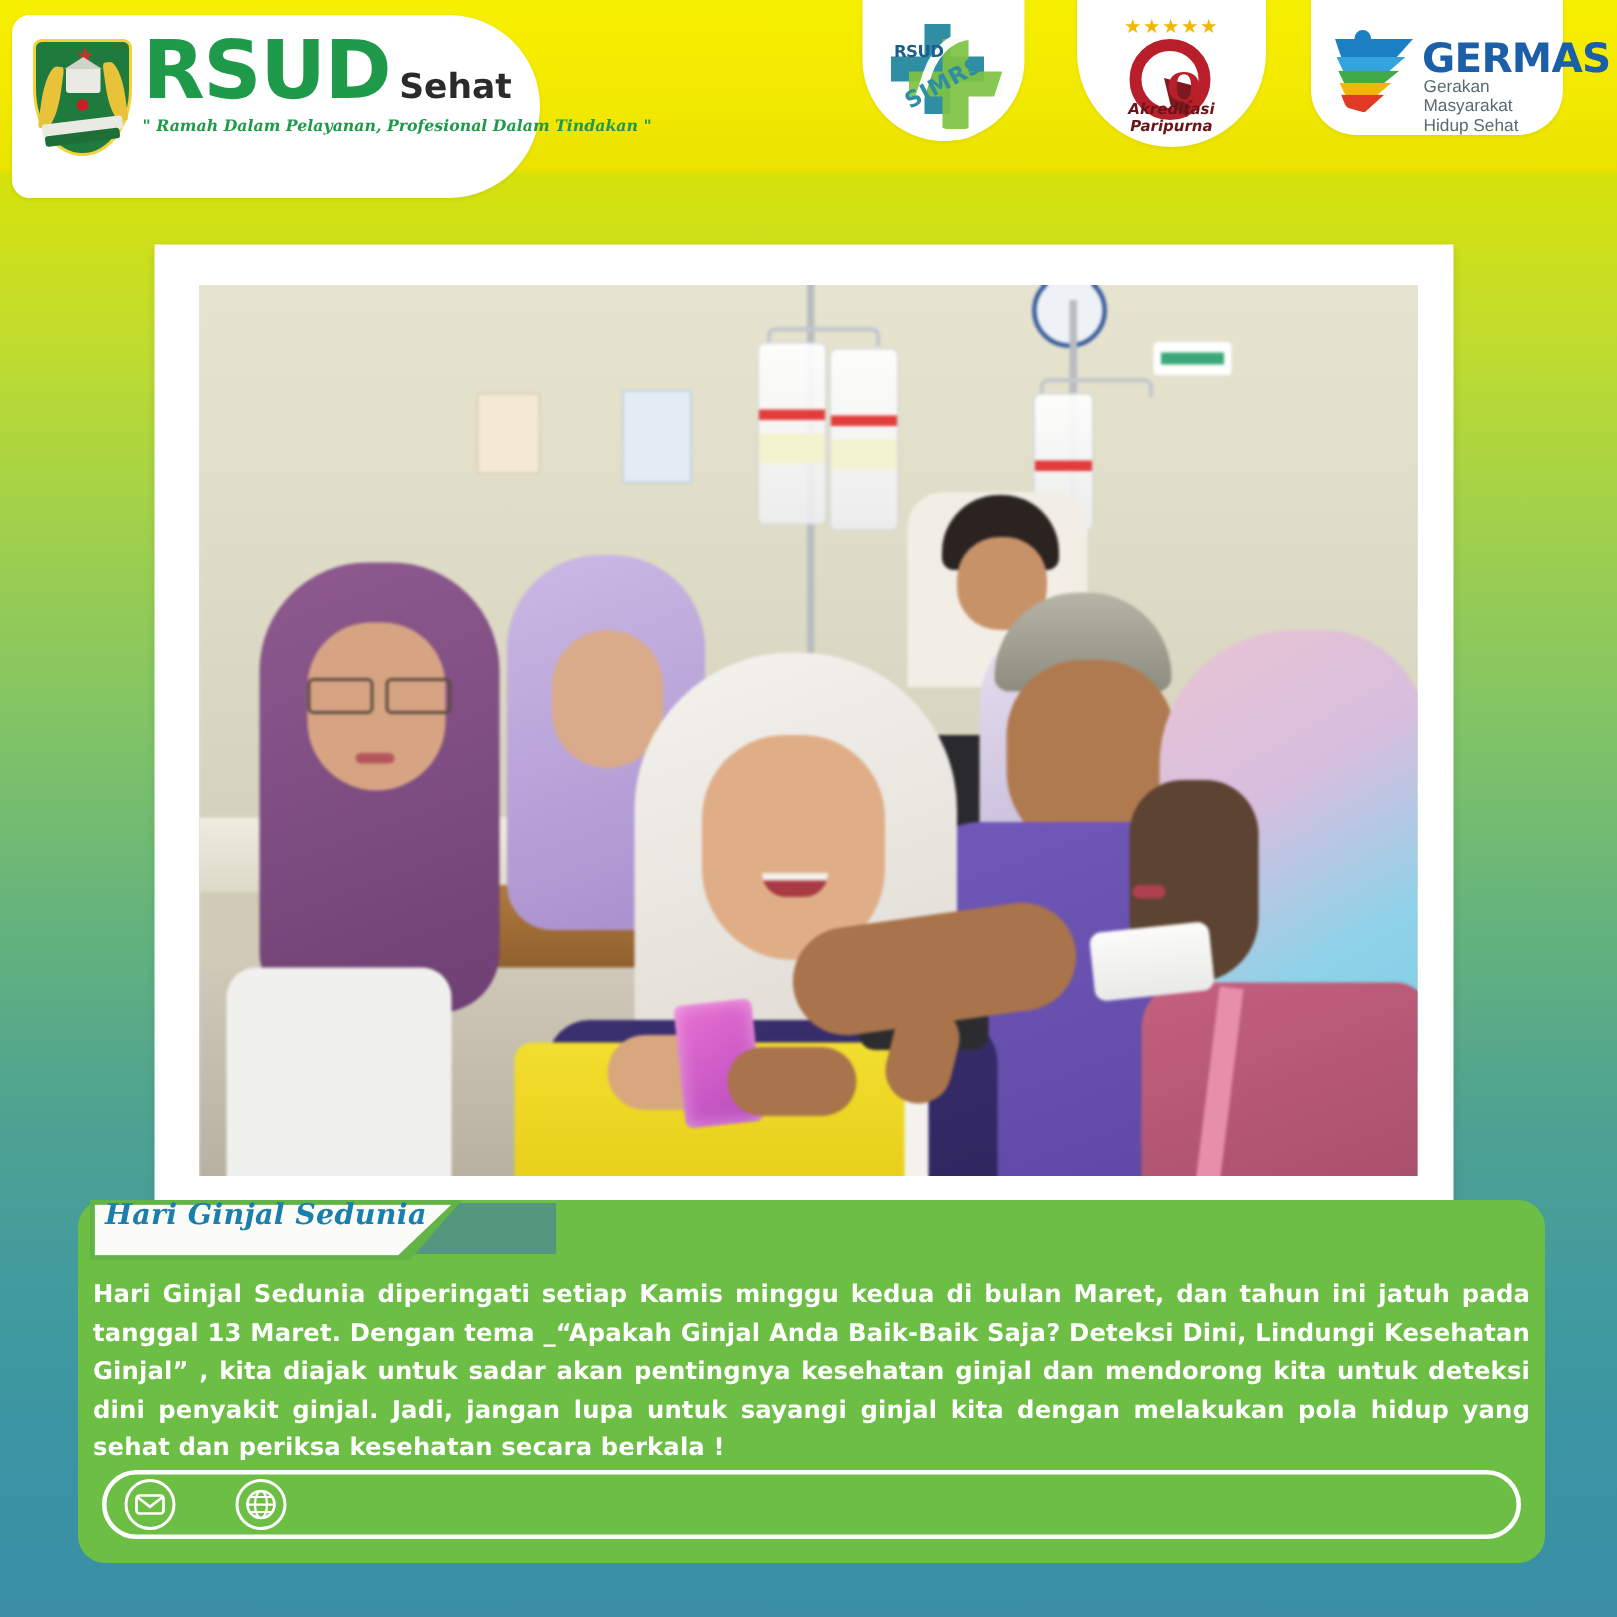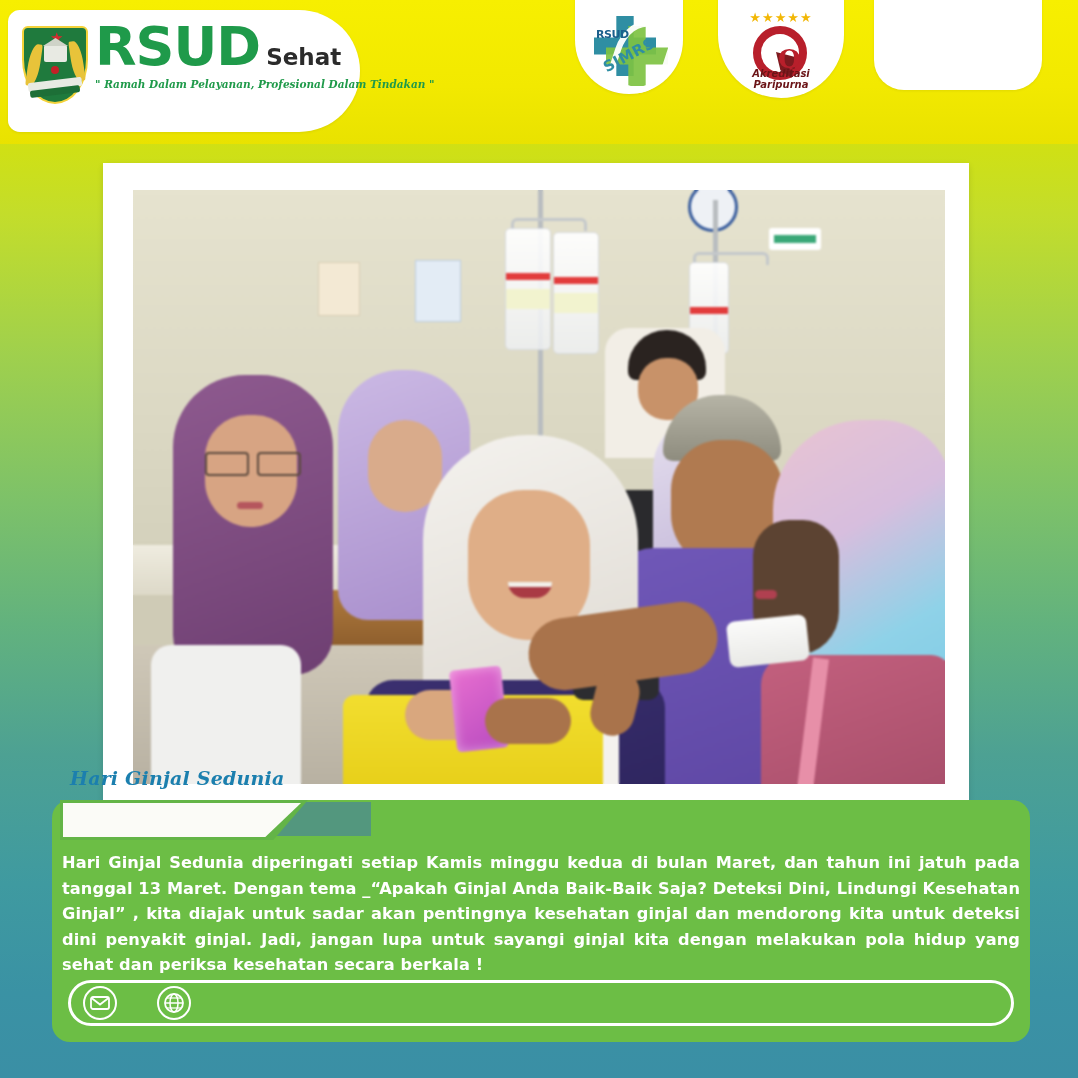--- a/index.html
+++ b/index.html
@@ -18,21 +18,21 @@
       #7ec268 46%,
       #62b27e 58%,
       #4da193 70%,
       #3f9aa0 82%,
       #3a92a4 92%,
       #3a8fa5 100%);
   }
 
   
   .header{
-    position:absolute;left:0;top:0;width:1078px;height:144px;
+    position:absolute;left:0;top:0;width:1078px;height:115px;
     background:linear-gradient(180deg,#f7ef00 0%,#f2e900 60%,#e9e200 100%);
   }
   .logo-pill{
     position:absolute;background:#ffffff;
     box-shadow:0 1px 3px rgba(0,0,0,.07);
   }
   .pill-main{
     left:8px;top:10px;width:352px;height:122px;
     border-radius:12px 62px 62px 12px;
   }
@@ -283,21 +283,21 @@
     position:absolute;left:60px;top:800px;width:248px;height:40px;
     background:#63b447;
     clip-path:polygon(0 0,100% 0,86% 100%,0 100%);
   }
   .tab-white{
     position:absolute;left:63px;top:803px;width:238px;height:34px;
     background:#fbfbf7;
     clip-path:polygon(0 0,100% 0,85% 100%,0 100%);
   }
   .tab-title{
-    position:absolute;left:70px;top:764px;width:220px;height:28px;line-height:28px;
+    position:absolute;left:70px;top:796px;width:220px;height:28px;line-height:28px;
     font-family:"DejaVu Serif", serif;font-weight:bold;font-style:italic;font-size:19px;
     color:#1b7fae;letter-spacing:.2px;white-space:nowrap;
   }
   .panel-body{
     position:absolute;left:62px;top:850px;width:958px;
     font-family:"DejaVu Sans", sans-serif;font-weight:bold;font-size:16.2px;line-height:25.5px;
     color:#ffffff;text-align:justify;letter-spacing:.1px;
   }
 
   .contact-row{
@@ -361,20 +361,35 @@
     <div class="logo-pill pill-akred"></div>
     <div class="akred">
       <div class="akred-stars">★★★★★</div>
       <div class="akred-ring"></div>
       <div class="akred-tail"></div>
       <div class="akred-q">Q</div>
       <div class="akred-cap">Akreditasi Paripurna</div>
     </div>
 
     <div class="logo-pill pill-germas"></div>
+    <div class="germas">
+      <div class="g-figure">
+        <div class="g-head"></div>
+        <div class="g-arc a1"></div>
+        <div class="g-arc a2"></div>
+        <div class="g-arc a3"></div>
+        <div class="g-arc a4"></div>
+        <div class="g-arc a5"></div>
+      </div>
+      <div class="g-title">GERMAS</div>
+      <div class="g-sub">
+        <div>Gerakan Masyarakat</div>
+        <div>Hidup Sehat</div>
+      </div>
+    </div>
   </div>
 
   <div class="photo-frame">
     <div class="photo">
       <div class="ph-wall"></div>
       <div class="ph-poster1"></div>
       <div class="ph-poster2"></div>
       <div class="ph-clock"></div>
       <div class="ph-sign"></div>
       <div class="ph-counter"></div>

